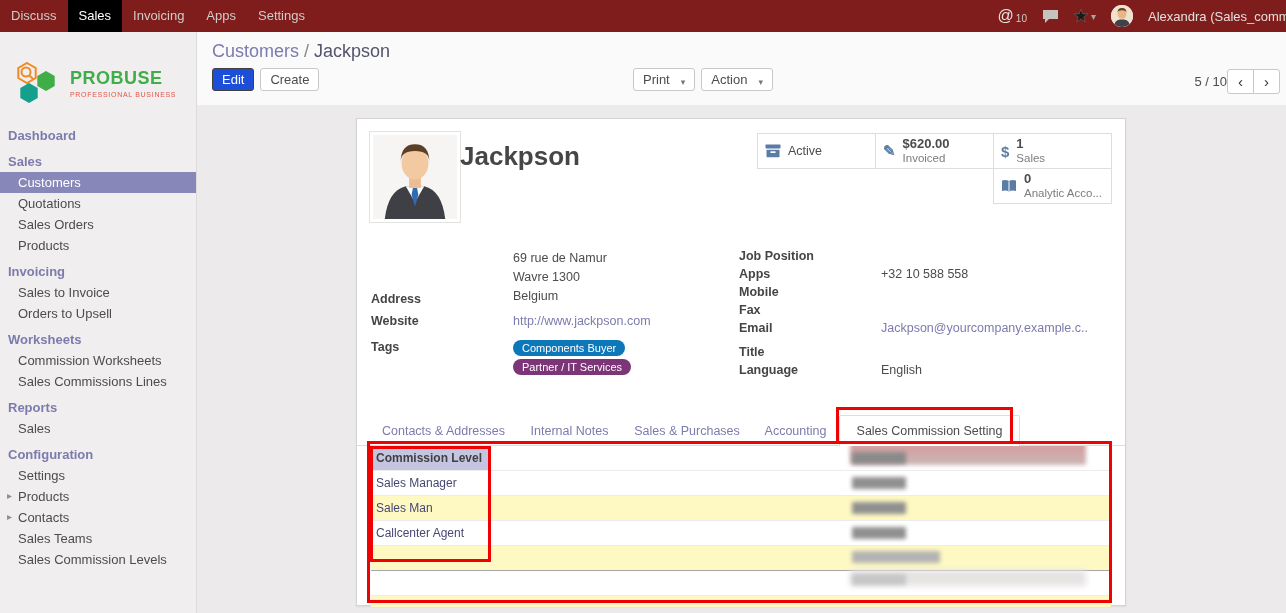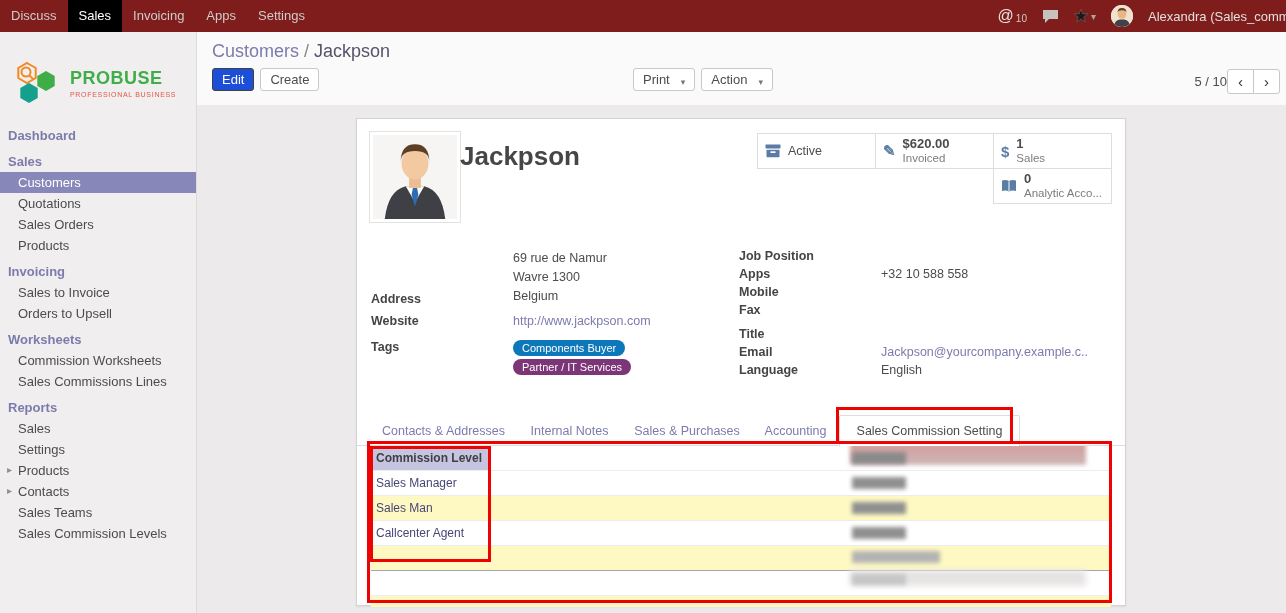--- a/index.html
+++ b/index.html
@@ -178,20 +178,21 @@
     <div class="nav-item">Sales Orders</div>
     <div class="nav-item">Products</div>
     <div class="nav-heading">Invoicing</div>
     <div class="nav-item">Sales to Invoice</div>
     <div class="nav-item">Orders to Upsell</div>
     <div class="nav-heading">Worksheets</div>
     <div class="nav-item">Commission Worksheets</div>
     <div class="nav-item">Sales Commissions Lines</div>
     <div class="nav-heading">Reports</div>
     <div class="nav-item">Sales</div>
+    <div class="nav-heading">Configuration</div>
     <div class="nav-item">Settings</div>
     <div class="nav-item">
       <span class="caret">▸</span>
       <span>Products</span>
     </div>
     <div class="nav-item">
       <span class="caret">▸</span>
       <span>Contacts</span>
     </div>
     <div class="nav-item">Sales Teams</div>
@@ -312,27 +313,27 @@
         <span class="field-value">+32 10 588 558</span>
       </div>
       <div class="field-row">
         <span class="field-label">Mobile</span>
         <span class="field-value"></span>
       </div>
       <div class="field-row">
         <span class="field-label">Fax</span>
         <span class="field-value"></span>
       </div>
+      <div class="field-row">
+        <span class="field-label">Email</span>
+        <span class="field-value"><a class="link">Jackpson@yourcompany.example.c..</a></span>
+      </div>
       <div class="field-row mt8">
         <span class="field-label">Title</span>
         <span class="field-value"></span>
-      </div>
-      <div class="field-row">
-        <span class="field-label">Email</span>
-        <span class="field-value"><a class="link">Jackpson@yourcompany.example.c..</a></span>
       </div>
       <div class="field-row">
         <span class="field-label">Language</span>
         <span class="field-value">English</span>
       </div>
     </div>
 
     <div class="tabs">
       <span class="tab t1">Contacts &amp; Addresses</span>
       <span class="tab t2">Internal Notes</span>

